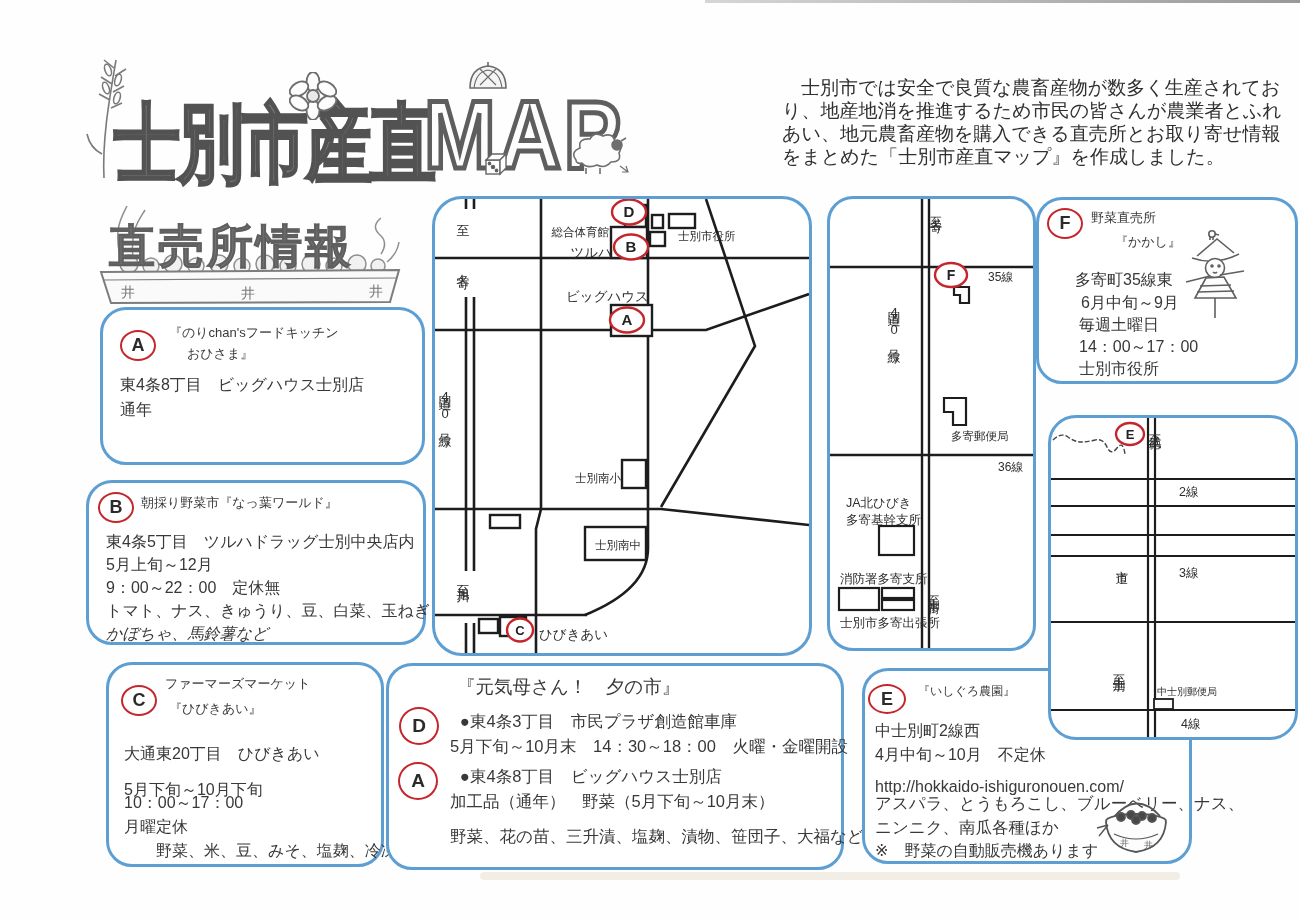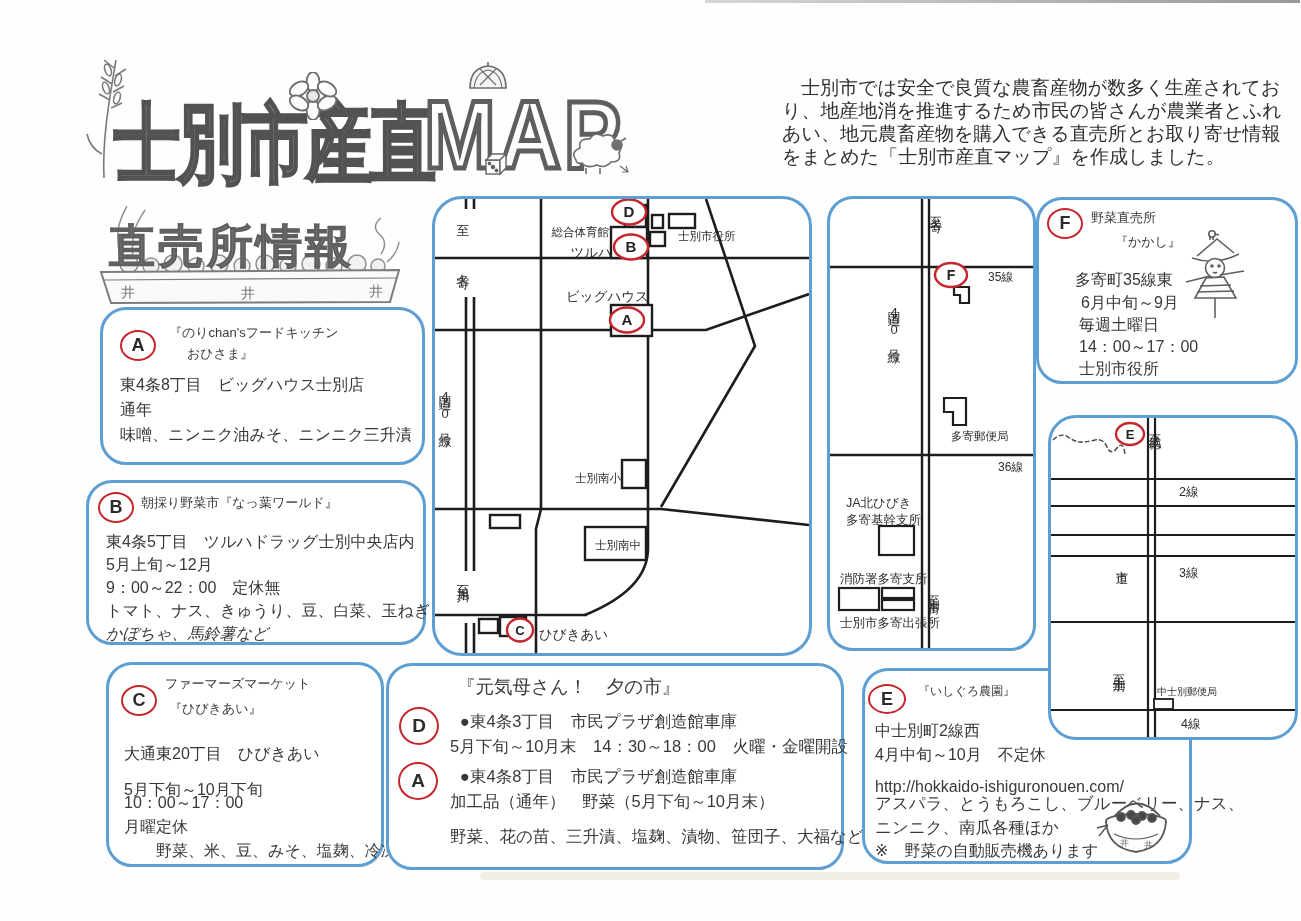--- a/index.html
+++ b/index.html
@@ -131,21 +131,20 @@
     <text x="156" y="102" font-size="14" fill="#777">井</text>
     <text x="284" y="100" font-size="14" fill="#777">井</text>
   </svg>
 
   <div class="bluebox" style="left:100px;top:307px;width:325px;height:158px;">
     <div class="marker" style="left:17px;top:20px;">A</div>
     <div class="t f175" style="left:66px;top:16px;">『のりchan'sフードキッチン</div>
     <div class="t f175" style="left:84px;top:37px;">おひさま』</div>
     <div class="t f16" style="left:17px;top:66px;">東4条8丁目　ビッグハウス士別店</div>
     <div class="t f16" style="left:17px;top:91px;">通年</div>
-    <div class="t f16" style="left:17px;top:116px;">味噌、ニンニク油みそ、ニンニク三升漬</div>
   </div>
 
   <div class="bluebox" style="left:86px;top:480px;width:340px;height:165px;">
     <div class="marker" style="left:9px;top:9px;">B</div>
     <div class="t f175" style="left:52px;top:13px;">朝採り野菜市『なっ葉ワールド』</div>
     <div class="t f16" style="left:17px;top:50px;">東4条5丁目　ツルハドラッグ士別中央店内</div>
     <div class="t f16" style="left:17px;top:73px;">5月上旬～12月</div>
     <div class="t f16" style="left:17px;top:96px;">9：00～22：00　定休無</div>
     <div class="t f16" style="left:17px;top:119px;">トマト、ナス、きゅうり、豆、白菜、玉ねぎ、</div>
     <div class="t f16" style="left:17px;top:142px;font-style:italic;">かぼちゃ、馬鈴薯など</div>
@@ -161,21 +160,21 @@
     <div class="t f16" style="left:15px;top:153px;">月曜定休</div>
     <div class="t f16" style="left:15px;top:177px;margin-left:32px;">野菜、米、豆、みそ、塩麹、冷凍品</div>
   </div>
 
   <div class="bluebox" style="left:386px;top:663px;width:458px;height:207px;">
     <div class="t f185" style="left:68px;top:10px;">『元気母さん！　夕の市』</div>
     <div class="marker big" style="left:10px;top:41px;">D</div>
     <div class="t f165" style="left:71px;top:46px;">●東4条3丁目　市民プラザ創造館車庫</div>
     <div class="t f165" style="left:61px;top:71px;">5月下旬～10月末　14：30～18：00　火曜・金曜開設</div>
     <div class="marker big" style="left:9px;top:96px;">A</div>
-    <div class="t f165" style="left:71px;top:101px;">●東4条8丁目　市民プラザ創造館車庫</div>
+    <div class="t f165" style="left:71px;top:101px;">●東4条8丁目　ビッグハウス士別店</div>
     <div class="t f165" style="left:61px;top:126px;">加工品（通年）　野菜（5月下旬～10月末）</div>
     <div class="t f165" style="left:61px;top:163px;font-family:Liberation Mono, monospace;">野菜、花の苗、三升漬、塩麹、漬物、笹団子、大福など</div>
   </div>
 
   <div class="bluebox" style="left:862px;top:668px;width:330px;height:196px;z-index:1;"></div>
 
   <div style="position:absolute;left:862px;top:668px;width:440px;height:200px;z-index:6;">
     <div class="marker" style="left:6px;top:16px;width:38px;height:30px;">E</div>
     <div class="t f18" style="left:56px;top:17px;">『いしぐろ農園』</div>
     <div class="t f16" style="left:13px;top:54px;">中士別町2線西</div>

